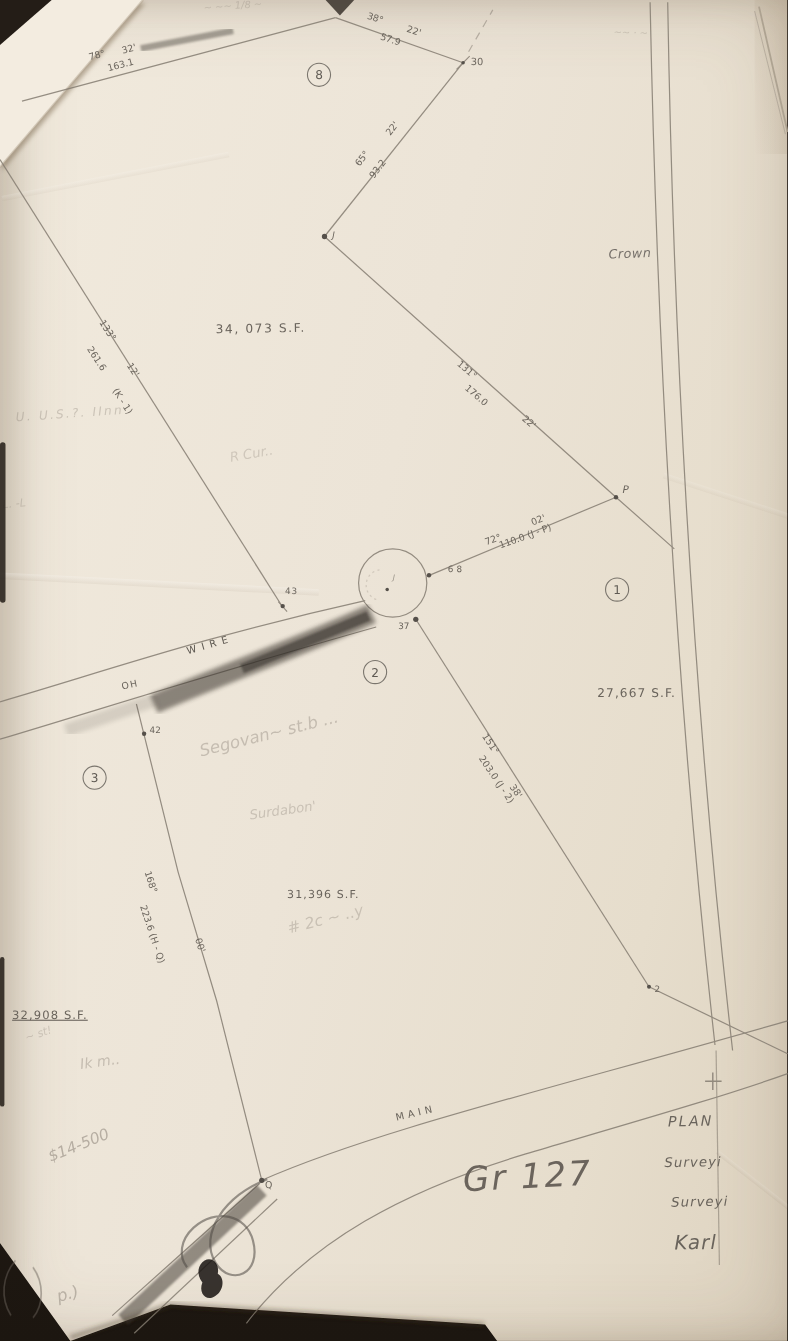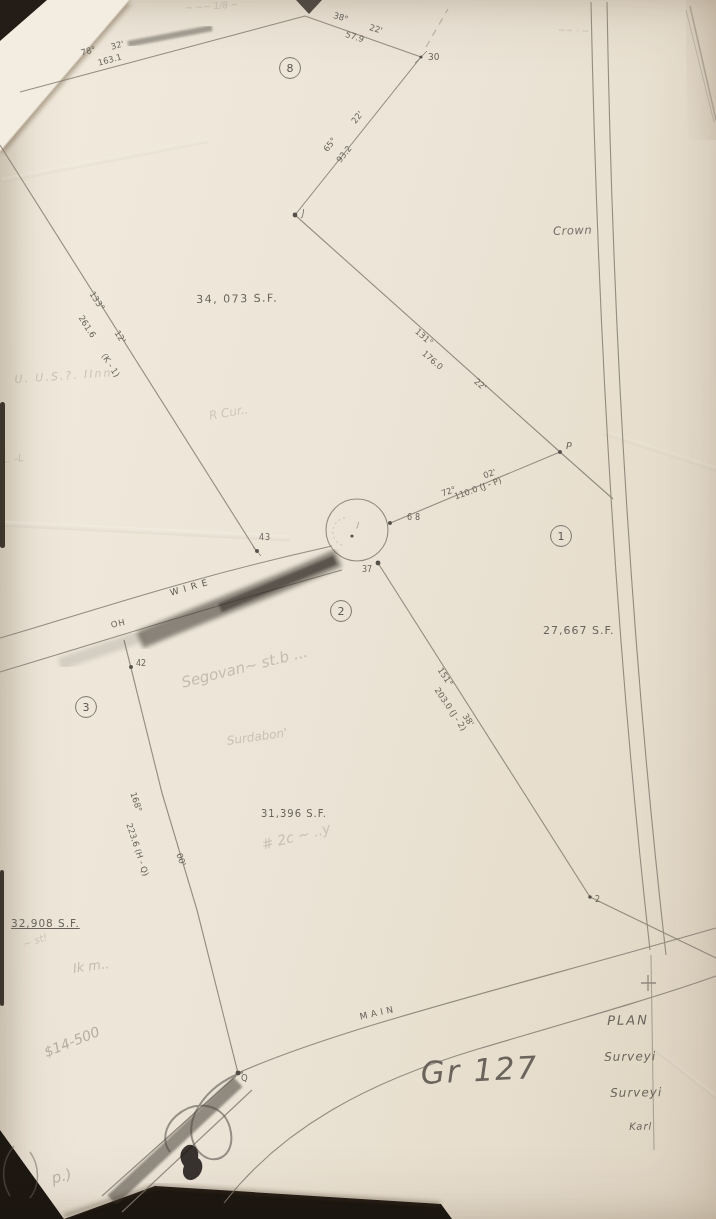--- a/index.html
+++ b/index.html
@@ -160,21 +160,21 @@
   <span class="lbl" style="left:241px;top:1074px;font-size:8.5px;">Q</span>
 
   <span class="lbl" style="left:169px;top:589px;font-size:9px;letter-spacing:5px;color:#45403a;transform:rotate(-16deg);opacity:.85;">WIRE</span>
   <span class="lbl" style="left:359px;top:1013px;font-size:9px;letter-spacing:3.5px;transform:rotate(-13deg);">MAIN</span>
   <span class="lbl" style="left:110px;top:621px;font-size:8.5px;letter-spacing:1px;transform:rotate(-12deg);">OH</span>
   <span class="lbl" style="left:553px;top:226px;font-size:11.5px;letter-spacing:.5px;transform:rotate(-2deg);font-style:italic;color:#76706a;">Crown</span>
 
   <span class="lbl" style="left:607px;top:1014px;font-size:13px;letter-spacing:2px;font-style:italic;transform:rotate(-1deg);">PLAN</span>
   <span class="lbl" style="left:604px;top:1051px;font-size:12px;letter-spacing:1px;font-style:italic;transform:rotate(-1deg);">Surveyi</span>
   <span class="lbl" style="left:610px;top:1087px;font-size:12px;letter-spacing:1px;font-style:italic;transform:rotate(-1deg);">Surveyi</span>
-  <span class="lbl" style="left:629px;top:1122px;font-size:10px;letter-spacing:1px;font-style:italic;transform:rotate(-1deg);">Karl</span>
+  <span class="lbl" style="left:613px;top:1122px;font-size:18px;letter-spacing:1px;font-style:italic;transform:rotate(-1deg);">Karl</span>
 
   <span class="hw" style="left:420px;top:1058px;font-size:31px;color:#6b645c;transform:rotate(-3deg);letter-spacing:2px;">Gr 127</span>
   <span class="hw" style="left:42px;top:1046px;font-size:14px;transform:rotate(-22deg);opacity:.55;">$14-500</span>
   <span class="hw" style="left:180px;top:676px;font-size:15px;transform:rotate(-14deg);opacity:.4;">Segovan~ st.b ...</span>
   <span class="hw" style="left:226px;top:735px;font-size:12px;transform:rotate(-8deg);opacity:.35;">Surdabon'</span>
   <span class="hw" style="left:260px;top:838px;font-size:14px;transform:rotate(-14deg);opacity:.35;"># 2c ~ ..y</span>
   <span class="hw" style="left:14px;top:374px;font-size:11px;letter-spacing:2px;transform:rotate(-4deg);opacity:.35;">U. U.S.?. IInn</span>
   <span class="hw" style="left:208px;top:410px;font-size:12px;transform:rotate(-10deg);opacity:.3;">R Cur..</span>
   <span class="hw" style="left:2px;top:455px;font-size:10px;transform:rotate(-5deg);opacity:.3;">L. -L</span>
   <span class="hw" style="left:22px;top:940px;font-size:10px;transform:rotate(-18deg);opacity:.3;">~ st!</span>

